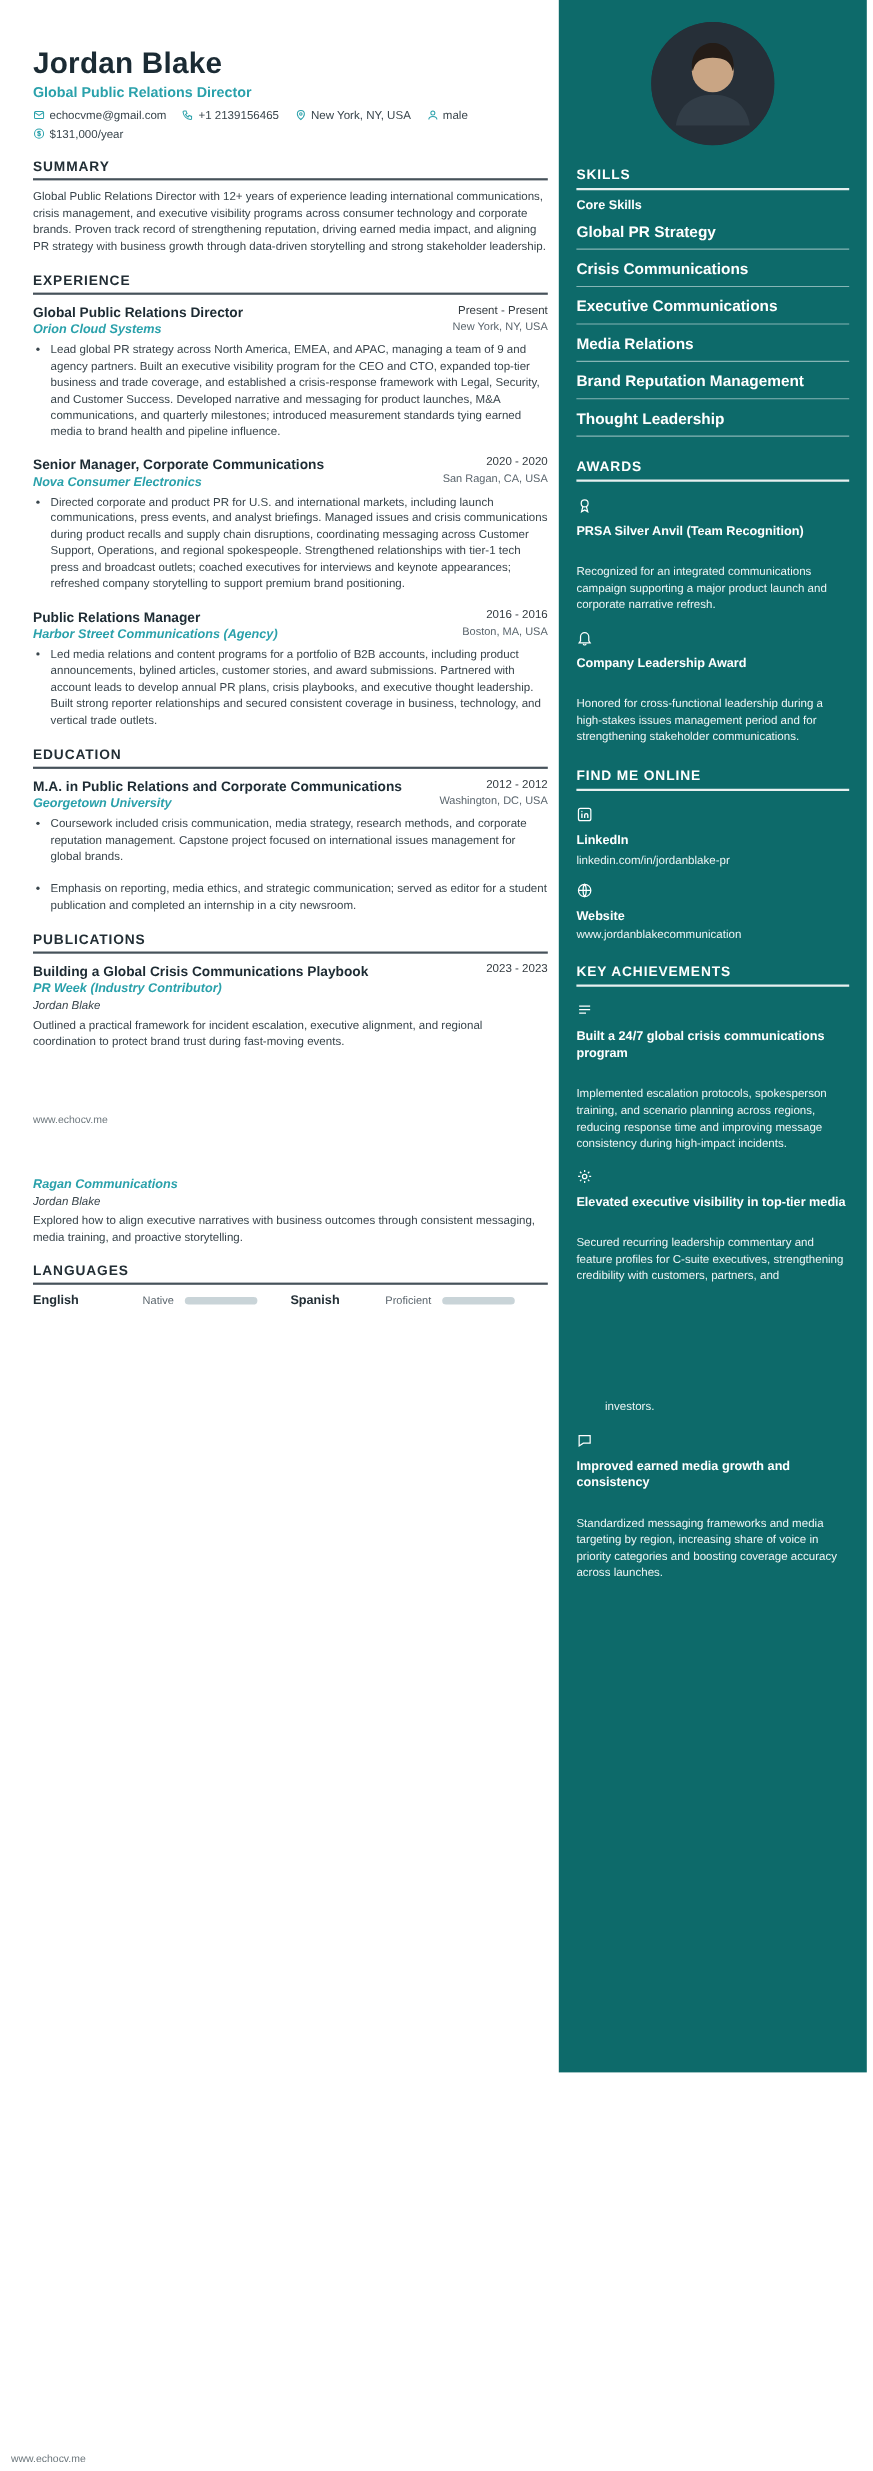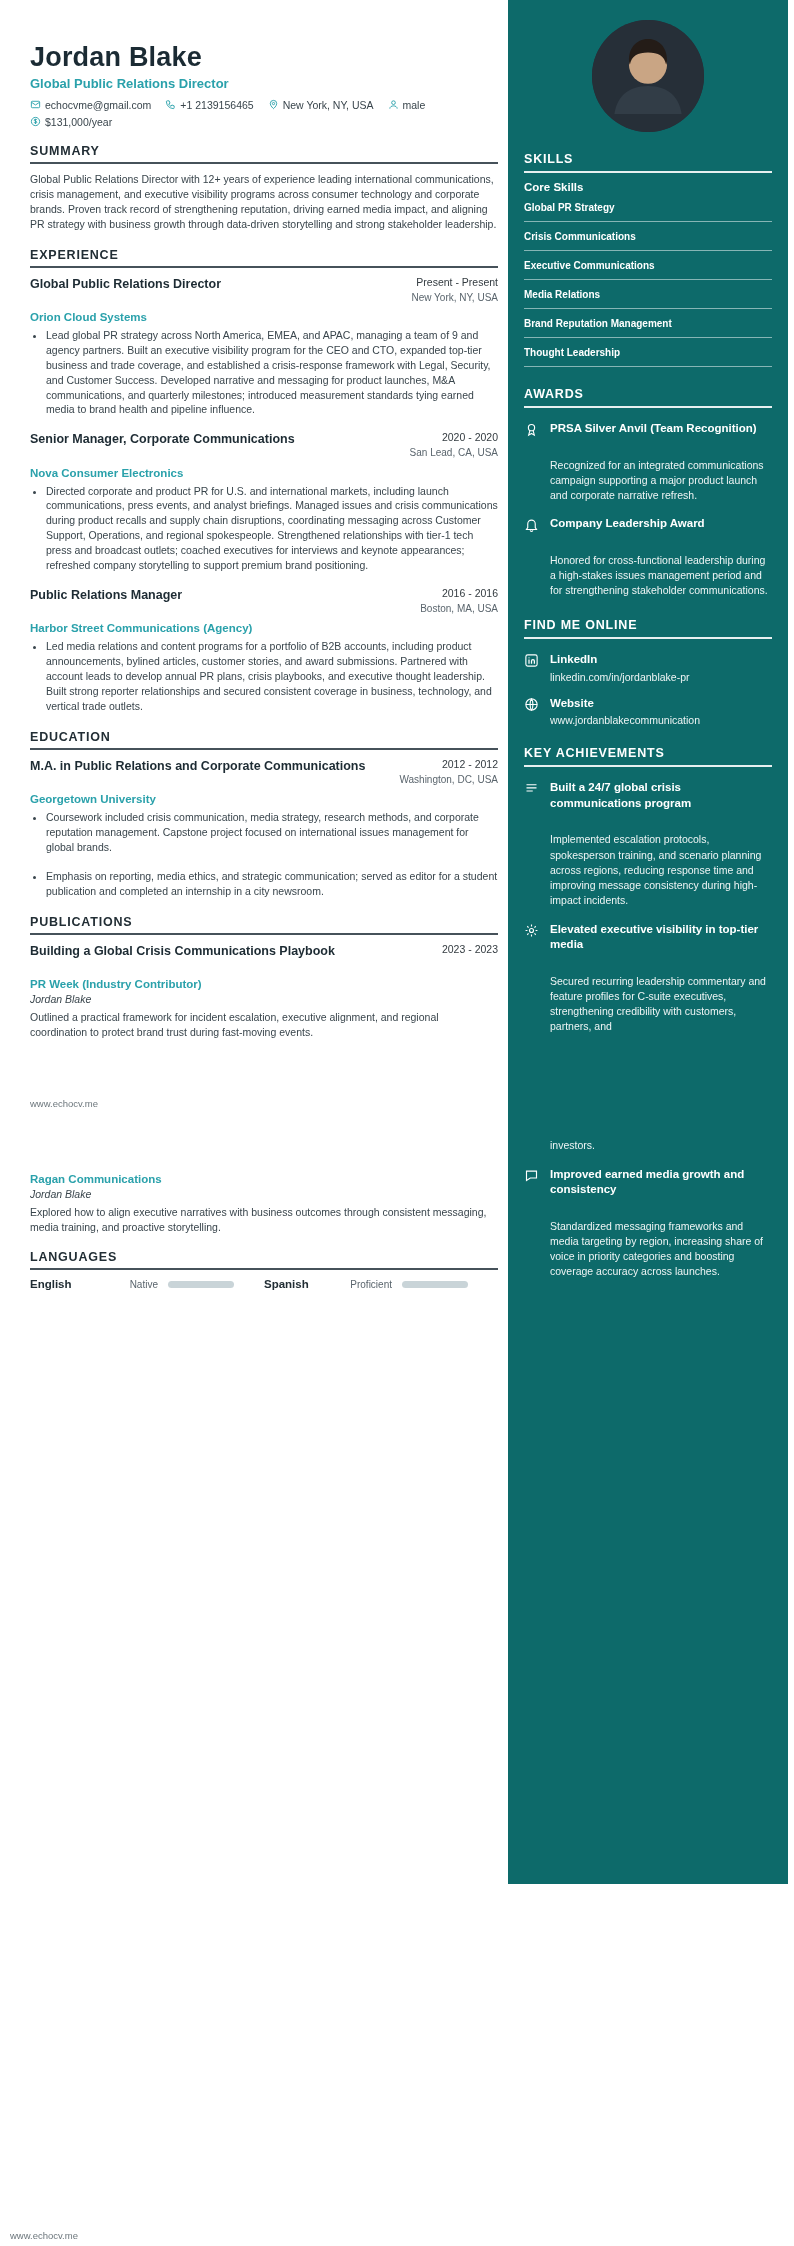--- a/index.html
+++ b/index.html
@@ -7,23 +7,23 @@
   .page { position:relative; width:794px; height:2246px; background:#ffffff; overflow:hidden; }
 
   
   .sidebar { position:absolute; top:0; left:508px; width:280px; height:1884px;
              background:#0d6a6a; color:#ffffff; padding:18px 16px 0 16px; }
   .avatar-wrap { width:112px; height:112px; border-radius:50%; overflow:hidden;
                  margin:2px auto 4px auto; background:#27313a; }
   .sb-h { font-size:12.5px; font-weight:700; letter-spacing:.8px; color:#fff;
           border-bottom:2px solid rgba(255,255,255,.9); padding-bottom:5px; margin:20px 0 8px 0; }
   .sb-sub { font-size:11.5px; font-weight:700; margin-top:4px; }
-  .tag { font-size:10px; font-weight:600; padding:9px 0 8px 0;
+  .tag { font-size:14px; font-weight:600; padding:9px 0 8px 0;
          border-bottom:1px solid rgba(255,255,255,.5); }
-  .sb-item { display:flex; gap:9px; margin-top:13px; }
+  .sb-item { display:flex; gap:9px; margin-top:13px;flex-direction:column; }
   .sb-ico { flex:none; width:17px; padding-top:1px; }
   .sb-title { font-size:11.5px; font-weight:700; line-height:1.35; }
   .sb-desc { font-size:10.5px; line-height:1.45; color:rgba(255,255,255,.93); margin-top:21px; }
   .online-url { font-size:10.5px; color:rgba(255,255,255,.93); margin-top:3px; }
   .sb-gap { height:96px; }
   .continuation { font-size:10.5px; line-height:1.45; margin:8px 0 0 26px; color:rgba(255,255,255,.93); }
 
   
   .main { position:absolute; top:16px; left:0; width:514px; padding:26px 16px 0 30px; }
   .name { font-size:27px; font-weight:700; color:#1b2b34; letter-spacing:.2px; }
@@ -31,21 +31,21 @@
   .contact-row { display:flex; flex-wrap:wrap; align-items:center; gap:4px 14px;
                  font-size:10.5px; color:#39454c; margin-top:8px; }
   .contact-row.second { margin-top:5px; }
   .c-item { display:flex; align-items:flex-start; gap:4px; }
   .main-h { font-size:12.5px; font-weight:700; color:#222e35; letter-spacing:.8px;
             border-bottom:2px solid #46525a; padding-bottom:4px; margin:16px 0 8px 0; }
   .body-text { font-size:10.5px; line-height:1.42; color:#39454c; }
   .entry { margin-bottom:14px; }
   .entry-head { display:flex; justify-content:space-between; align-items:flex-start; gap:10px; }
   .entry-title { font-size:12.5px; font-weight:700; color:#1d2b33; line-height:1.3; }
-  .entry-company { font-size:11.5px; font-weight:600; color:#2aa1ab; margin-top:19px; }
+  .entry-company { font-size:11.5px; font-weight:600; color:#2aa1ab; margin-top:2px;font-style:italic; }
   .entry-right { text-align:right; flex:none; max-width:120px; }
   .entry-date { font-size:10.5px; color:#333b40; white-space:nowrap; }
   .entry-loc { font-size:10px; color:#5a656d; line-height:1.3; margin-top:3px; }
   .bullets { margin-top:5px; padding-left:16px; }
   .bullets li { font-size:10.5px; line-height:1.42; color:#39454c; }
   .pub-author { font-size:10.5px; font-style:italic; color:#39454c; margin-top:3px; }
   .pub-desc { margin-top:5px; }
   .page-break { height:100px; display:flex; align-items:center; }
   .foot { font-size:9.5px; color:#6d777d; }
   .foot-bottom { position:absolute; left:10px; top:2230px; }
@@ -146,21 +146,21 @@
       </div>
 
       <div class="entry">
         <div class="entry-head">
           <div>
             <div class="entry-title">Senior Manager, Corporate Communications</div>
             <div class="entry-company">Nova Consumer Electronics</div>
           </div>
           <div class="entry-right">
             <div class="entry-date">2020 - 2020</div>
-            <div class="entry-loc">San Lead, CA, USA</div>
+            <div class="entry-loc">San Ragan, CA, USA</div>
           </div>
         </div>
         <ul class="bullets">
             <li>Directed corporate and product PR for U.S. and international markets, including launch communications, press events, and analyst briefings. Managed issues and crisis communications during product recalls and supply chain disruptions, coordinating messaging across Customer Support, Operations, and regional spokespeople. Strengthened relationships with tier-1 tech press and broadcast outlets; coached executives for interviews and keynote appearances; refreshed company storytelling to support premium brand positioning.</li>
           </ul>
       </div>
 
       <div class="entry">
         <div class="entry-head">
           <div>

